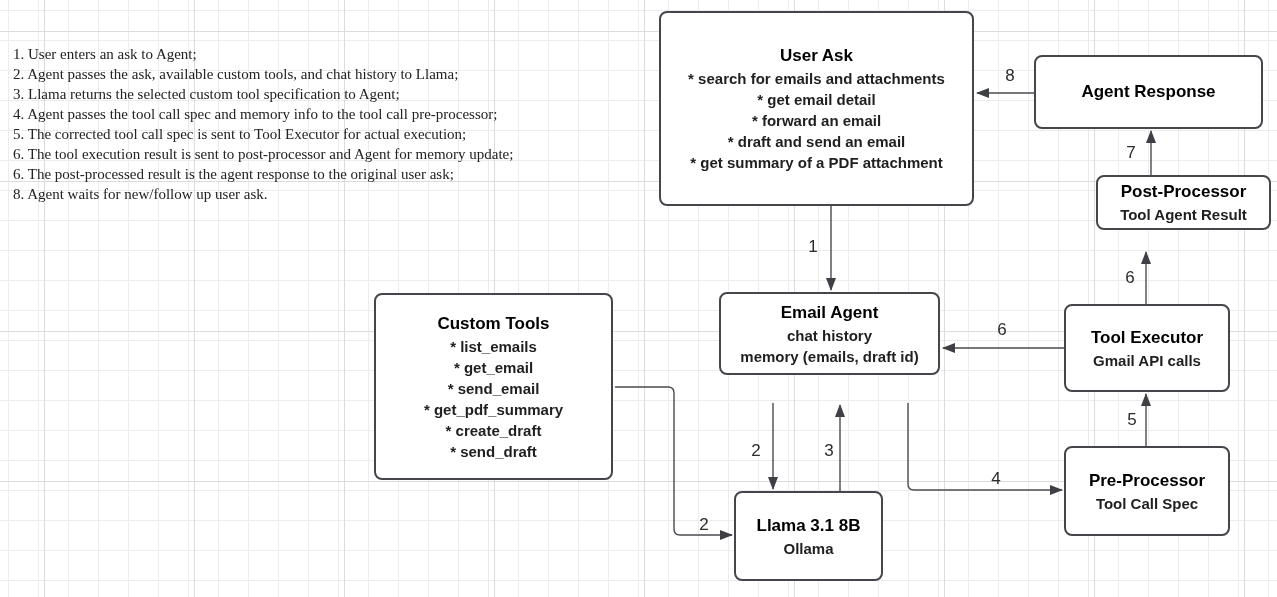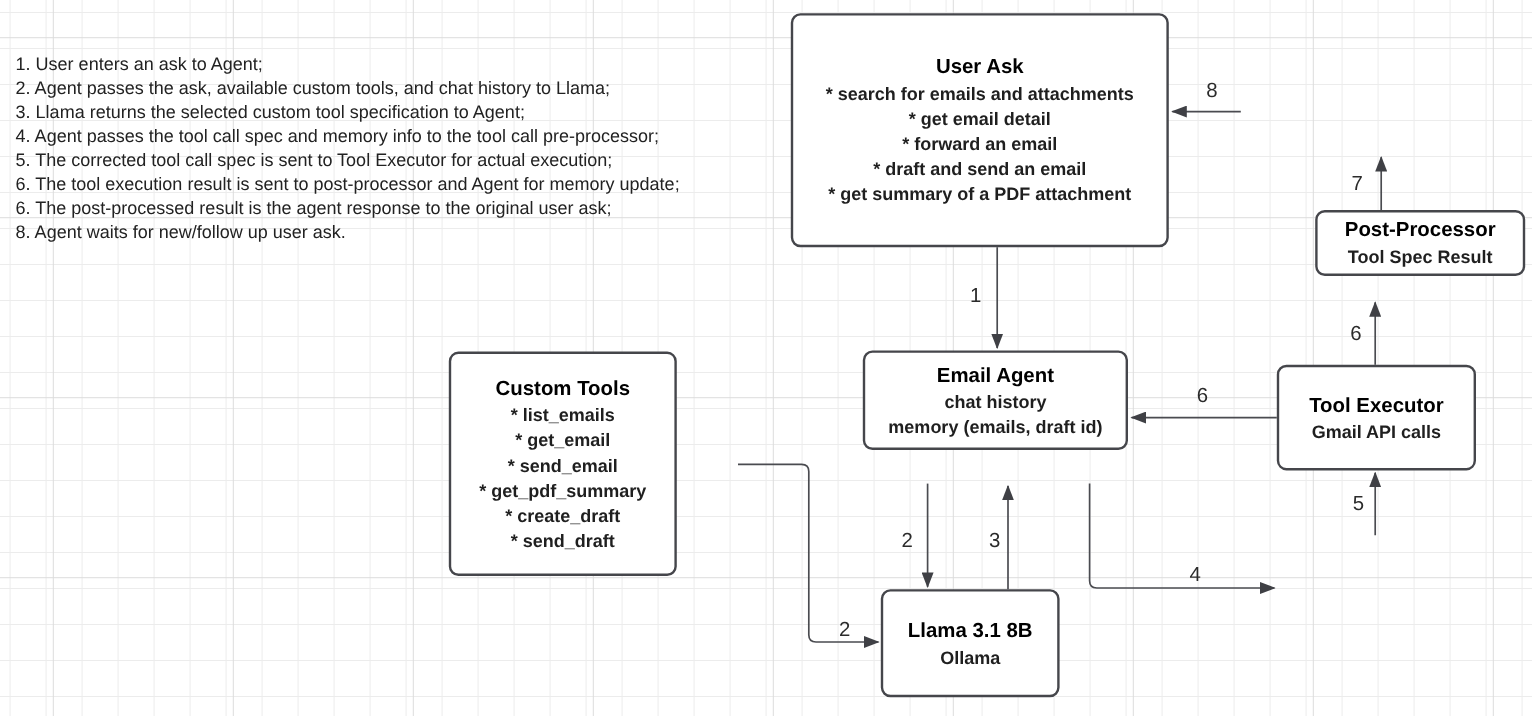--- a/index.html
+++ b/index.html
@@ -57,20 +57,21 @@
     font-weight: bold;
   }
   .legend {
     position: absolute;
     left: 13px;
     top: 44px;
     font-size: 15px;
     line-height: 20px;
     color: #222222;
     white-space: nowrap;
+    font-family: Liberation Serif, serif;
   }
   .edge-label {
     position: absolute;
     width: 24px;
     height: 22px;
     text-align: center;
     font-size: 17px;
     line-height: 22px;
     color: #2b2b2b;
     background: transparent;
@@ -125,33 +126,40 @@
 
   <div class="node" style="left:659px;top:11px;width:315px;height:195px">
     <div class="node-title">User Ask</div>
     <div class="node-line">* search for emails and attachments</div>
     <div class="node-line">* get email detail</div>
     <div class="node-line">* forward an email</div>
     <div class="node-line">* draft and send an email</div>
     <div class="node-line">* get summary of a PDF attachment</div>
   </div>
 
+  <div class="node" style="left:1034px;top:55px;width:229px;height:74px">
+    <div class="node-title">Agent Response</div>
+  </div>
 
   <div class="node" style="left:1096px;top:175px;width:175px;height:55px">
     <div class="node-title">Post-Processor</div>
-    <div class="node-line">Tool Spec Result</div>
+    <div class="node-line">Tool Agent Result</div>
   </div>
 
   <div class="node" style="left:1064px;top:304px;width:166px;height:88px">
     <div class="node-title">Tool Executor</div>
     <div class="node-line">Gmail API calls</div>
   </div>
 
+  <div class="node" style="left:1064px;top:446px;width:166px;height:90px">
+    <div class="node-title">Pre-Processor</div>
+    <div class="node-line">Tool Call Spec</div>
+  </div>
 
-  <div class="node" style="left:374px;top:293px;width:190px;height:187px">
+  <div class="node" style="left:374px;top:293px;width:239px;height:187px">
     <div class="node-title">Custom Tools</div>
     <div class="node-line">* list_emails</div>
     <div class="node-line">* get_email</div>
     <div class="node-line">* send_email</div>
     <div class="node-line">* get_pdf_summary</div>
     <div class="node-line">* create_draft</div>
     <div class="node-line">* send_draft</div>
   </div>
 
   <div class="node" style="left:719px;top:292px;width:221px;height:83px">

